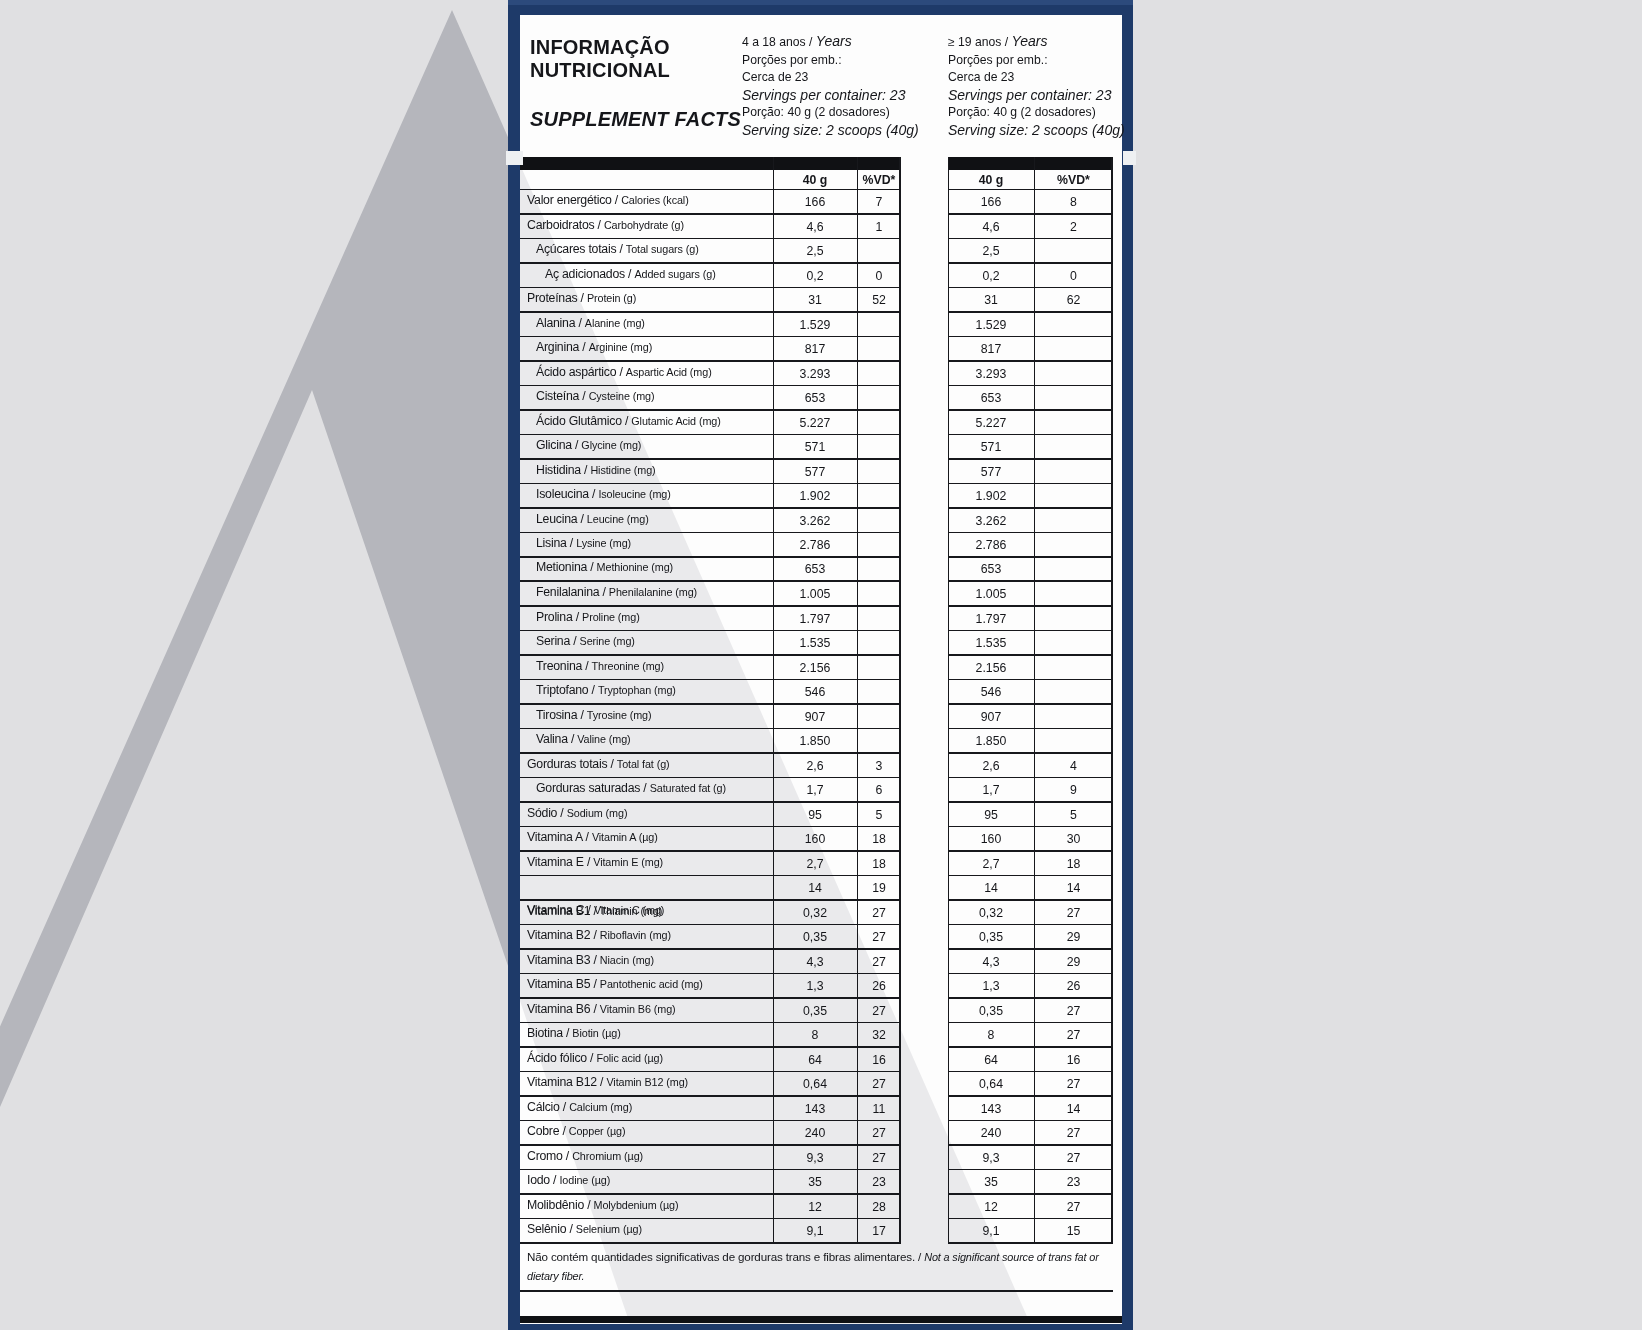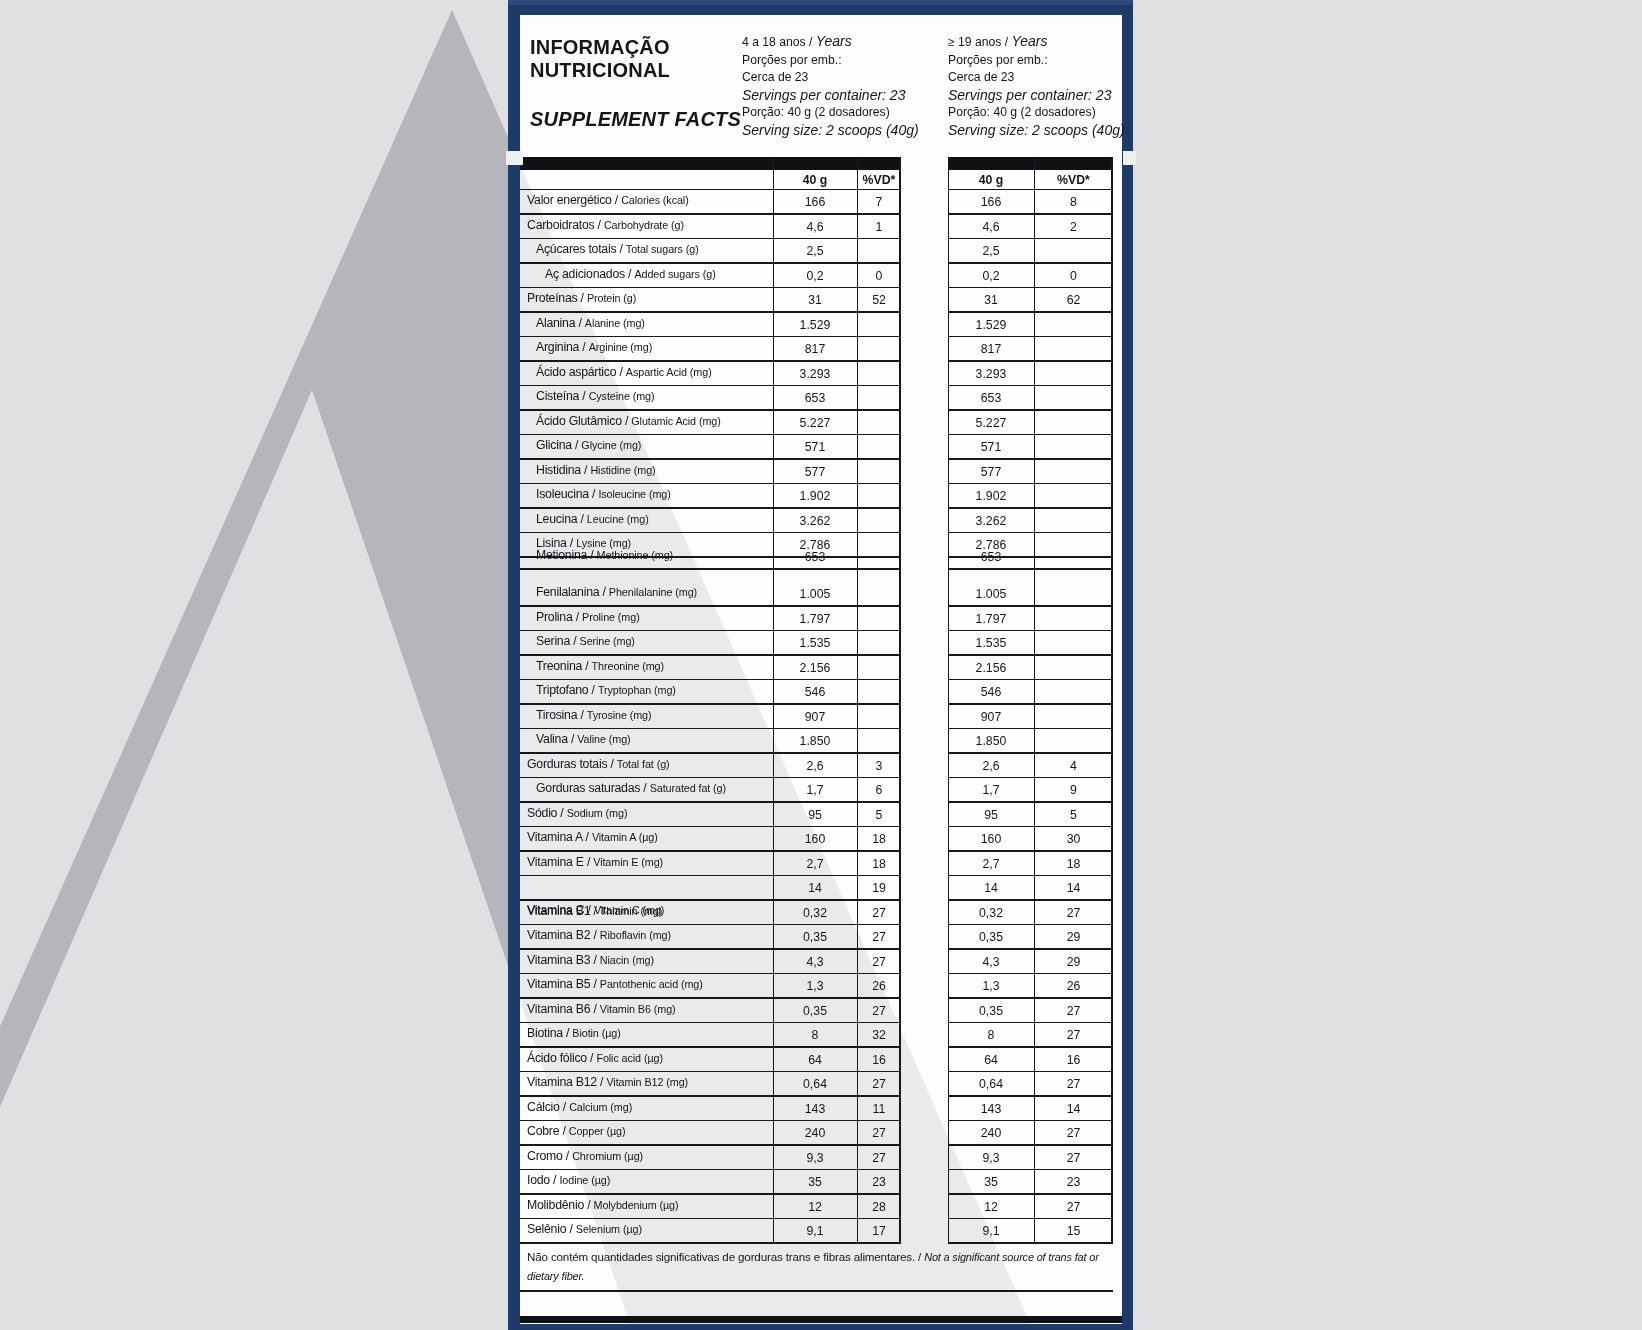--- a/index.html
+++ b/index.html
@@ -224,21 +224,21 @@
         </div>
         <div class="row" style="top: 343px;">
           <span class="nm" style="left: 16px;"><span>Lisina / </span><span class="en">Lysine (mg)</span></span>
           <span class="val v1">2.786</span>
           <span class="val d1"></span>
           <span class="val v2">2.786</span>
           <span class="val d2"></span>
           <i class="rline rl1"></i>
           <i class="rline rl2"></i>
         </div>
-        <div class="row" style="top: 355px;">
+        <div class="row" style="top: 367px;">
           <span class="nm" style="left: 16px;"><span>Metionina / </span><span class="en">Methionine (mg)</span></span>
           <span class="val v1">653</span>
           <span class="val d1"></span>
           <span class="val v2">653</span>
           <span class="val d2"></span>
           <i class="rline rl1"></i>
           <i class="rline rl2"></i>
         </div>
         <div class="row" style="top: 392px;">
           <span class="nm" style="left: 16px;"><span>Fenilalanina / </span><span class="en">Phenilalanine (mg)</span></span>

